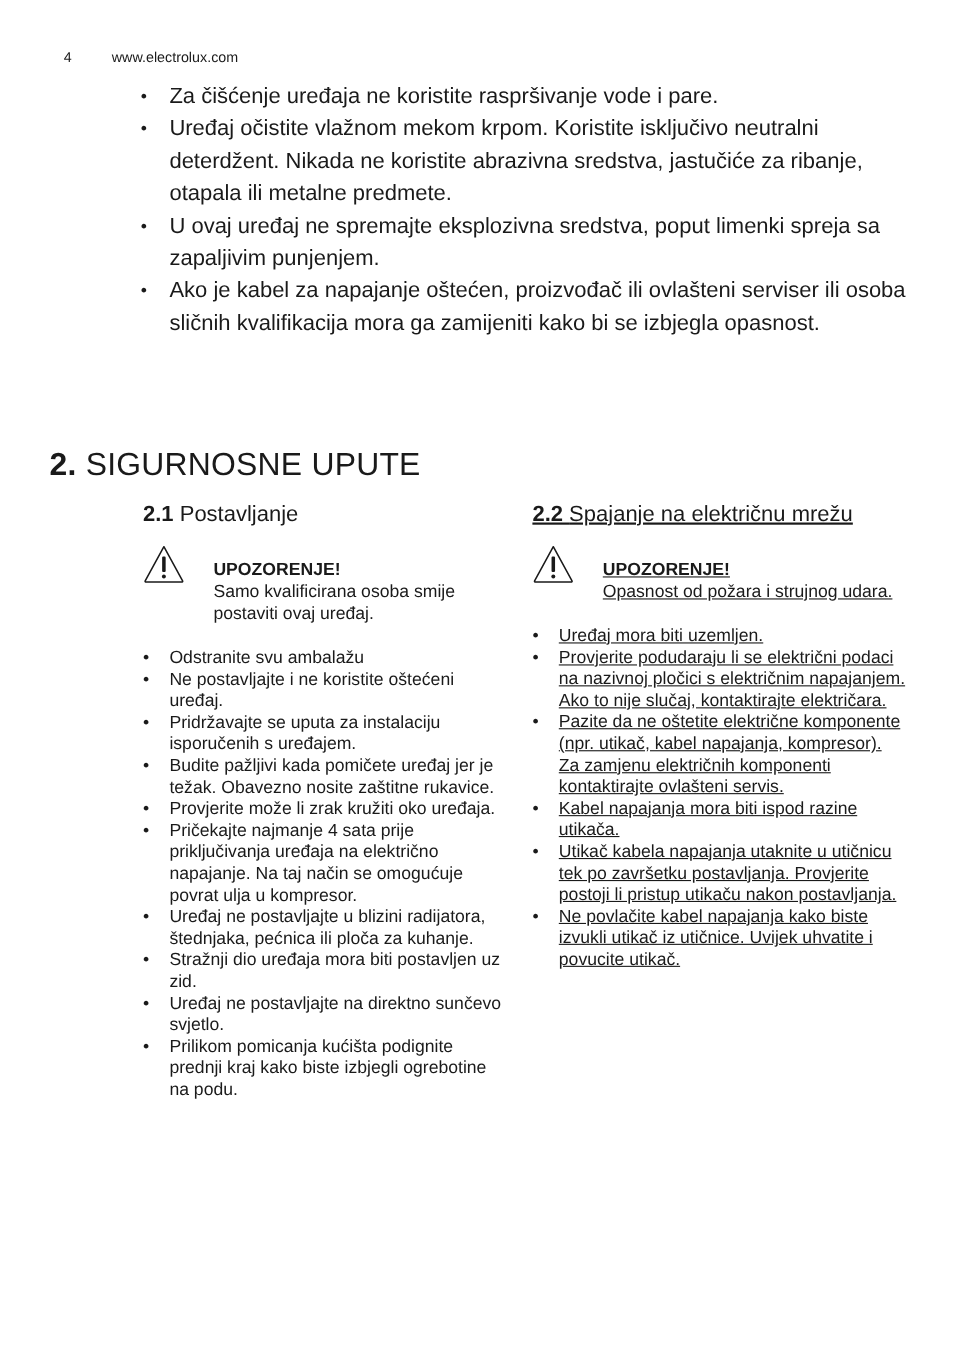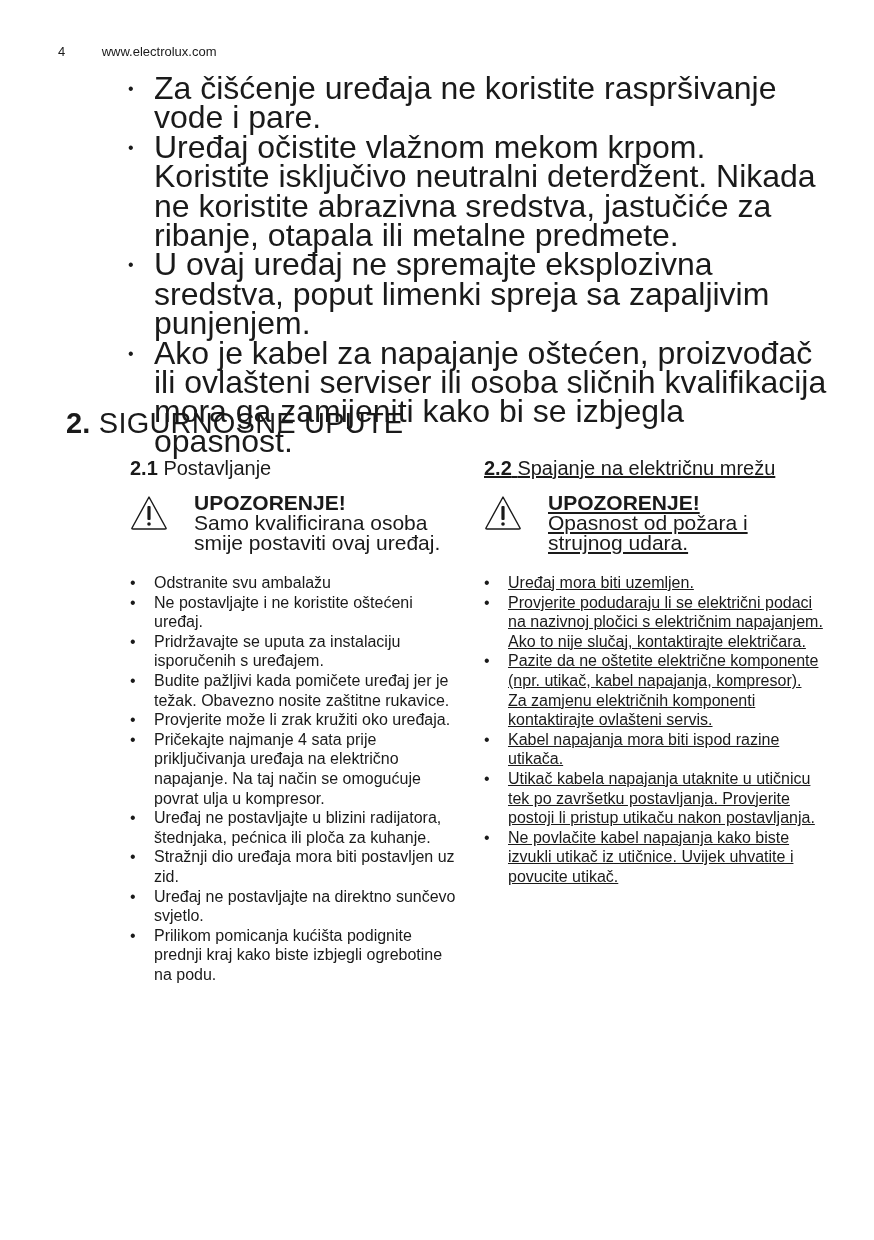--- a/index.html
+++ b/index.html
@@ -3,32 +3,32 @@
   <meta charset="utf-8">
   <style>
     html, body { margin: 0; padding: 0; background: #ffffff; }
     body {
       width: 874px; height: 1240px; position: relative; overflow: hidden;
       font-family: "Liberation Sans", sans-serif; color: #1a1a1a;
     }
     .header { position: absolute; top: 44px; left: 58px; font-size: 13px; font-weight: normal; }
     .header .pg { display: inline-block; width: 40px; }
     .top-list { position: absolute; top: 74px; left: 128px; width: 700px; margin: 0; padding: 0; list-style: none; }
-    .top-list li { position: relative; padding-left: 26px; font-size: 32px; line-height: 29.4px; }
+    .top-list li { position: relative; padding-left: 26px; font-size: 20px; line-height: 29.4px; }
     .top-list li::before { content: "•"; position: absolute; left: 0; top: 0; font-size: 16px; }
-    .sec-title { position: absolute; top: 407px; left: 66px; font-size: 29px; letter-spacing: 0.2px; }
+    .sec-title { position: absolute; top: 407px; left: 45px; font-size: 29px; letter-spacing: 0.2px; }
     .sec-title b { font-weight: bold; }
     .col { position: absolute; top: 456px; }
     .col.left { left: 130px; width: 330px; }
     .col.right { left: 484px; width: 340px; text-decoration: underline; }
     .sub-title { font-size: 20px; line-height: 25px; margin: 0 0 12px 0; }
     .sub-title b { font-weight: bold; }
     .warn { display: flex; align-items: flex-start; margin-bottom: 20px; }
     .warn .icon { width: 38px; height: 36px; margin-right: 26px; margin-top: 2px; flex-shrink: 0; }
-    .warn .wtext { font-size: 21px; line-height: 20px; }
+    .warn .wtext { font-size: 16px; line-height: 20px; margin-top: 16px; }
     .warn .wtext .title { font-weight: bold; }
     .col ul { margin: 0; padding: 0; list-style: none; }
     .col ul li { position: relative; padding-left: 24px; font-size: 16px; line-height: 19.6px; }
     .col ul li::before { content: "•"; position: absolute; left: 0; top: 0; }
   </style>
 </head>
 <body>
 
 <div class="header">
   <span class="pg">4</span>

